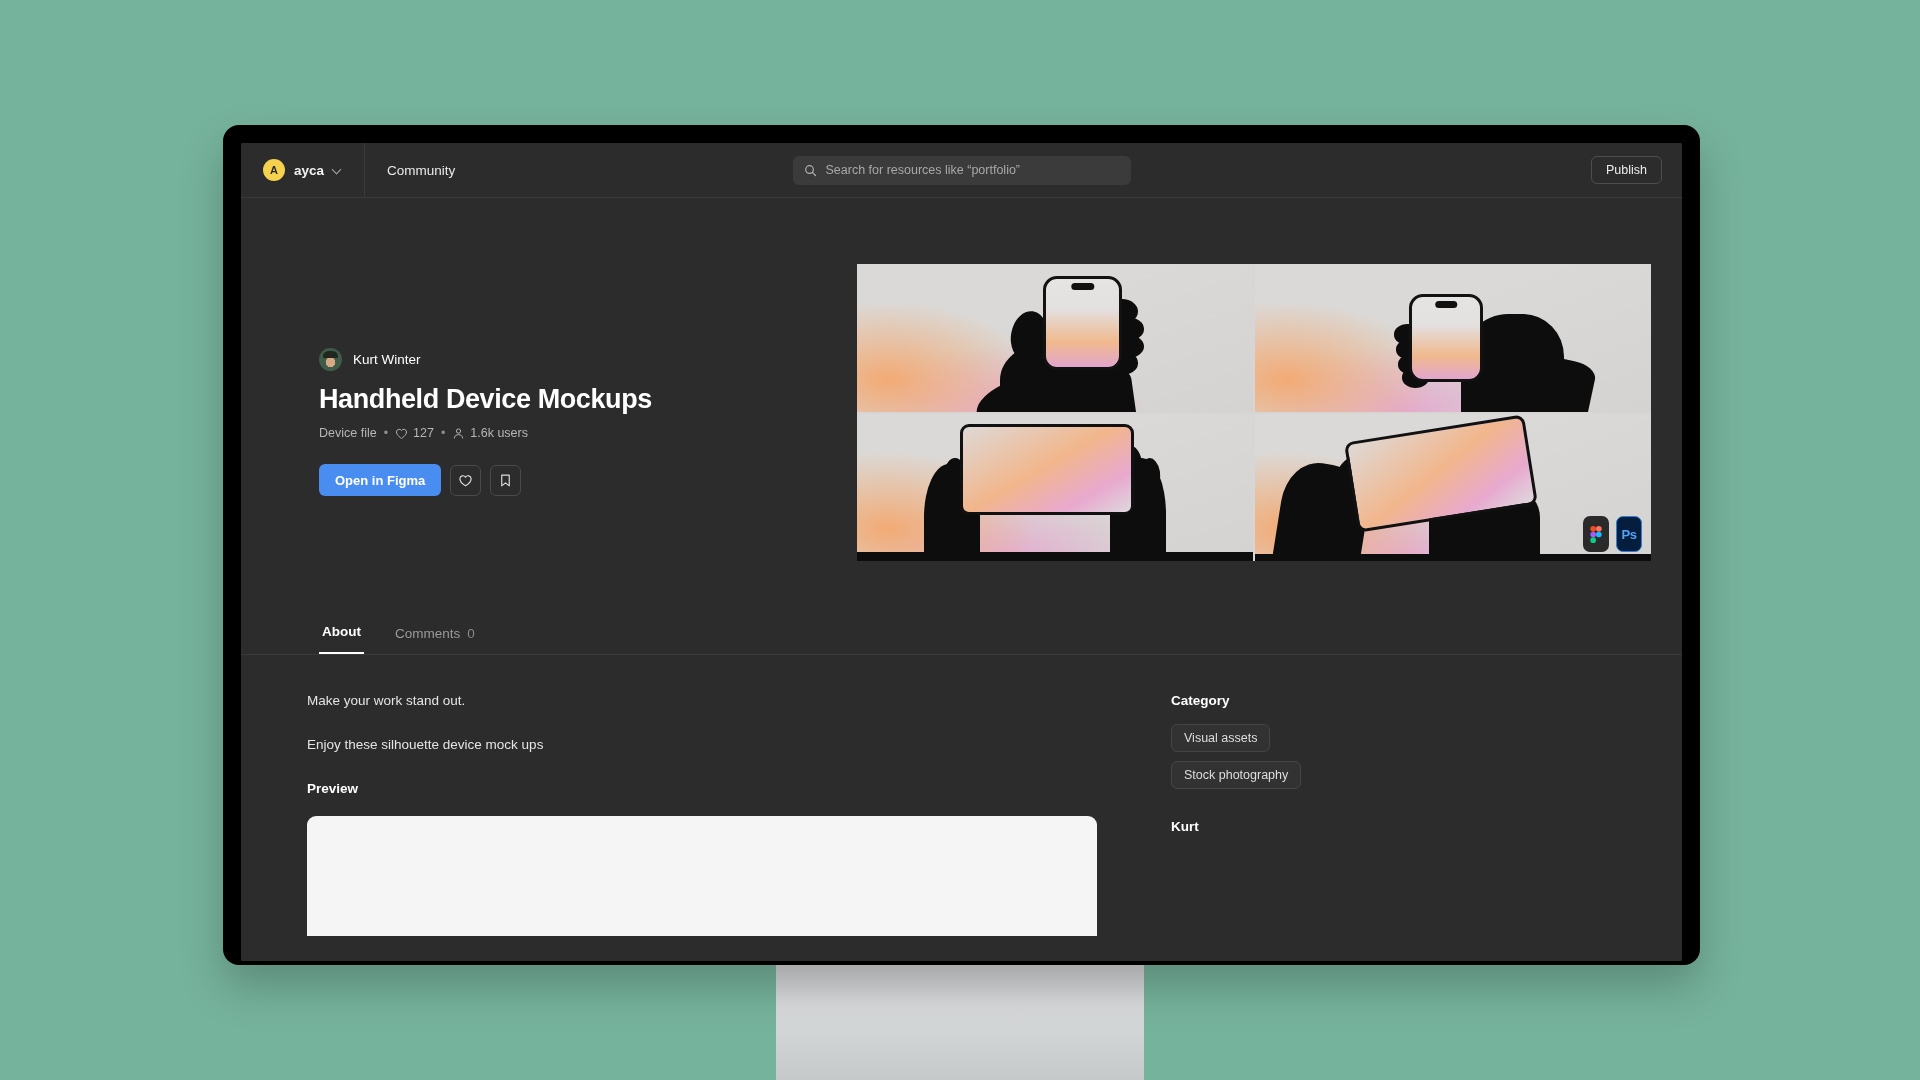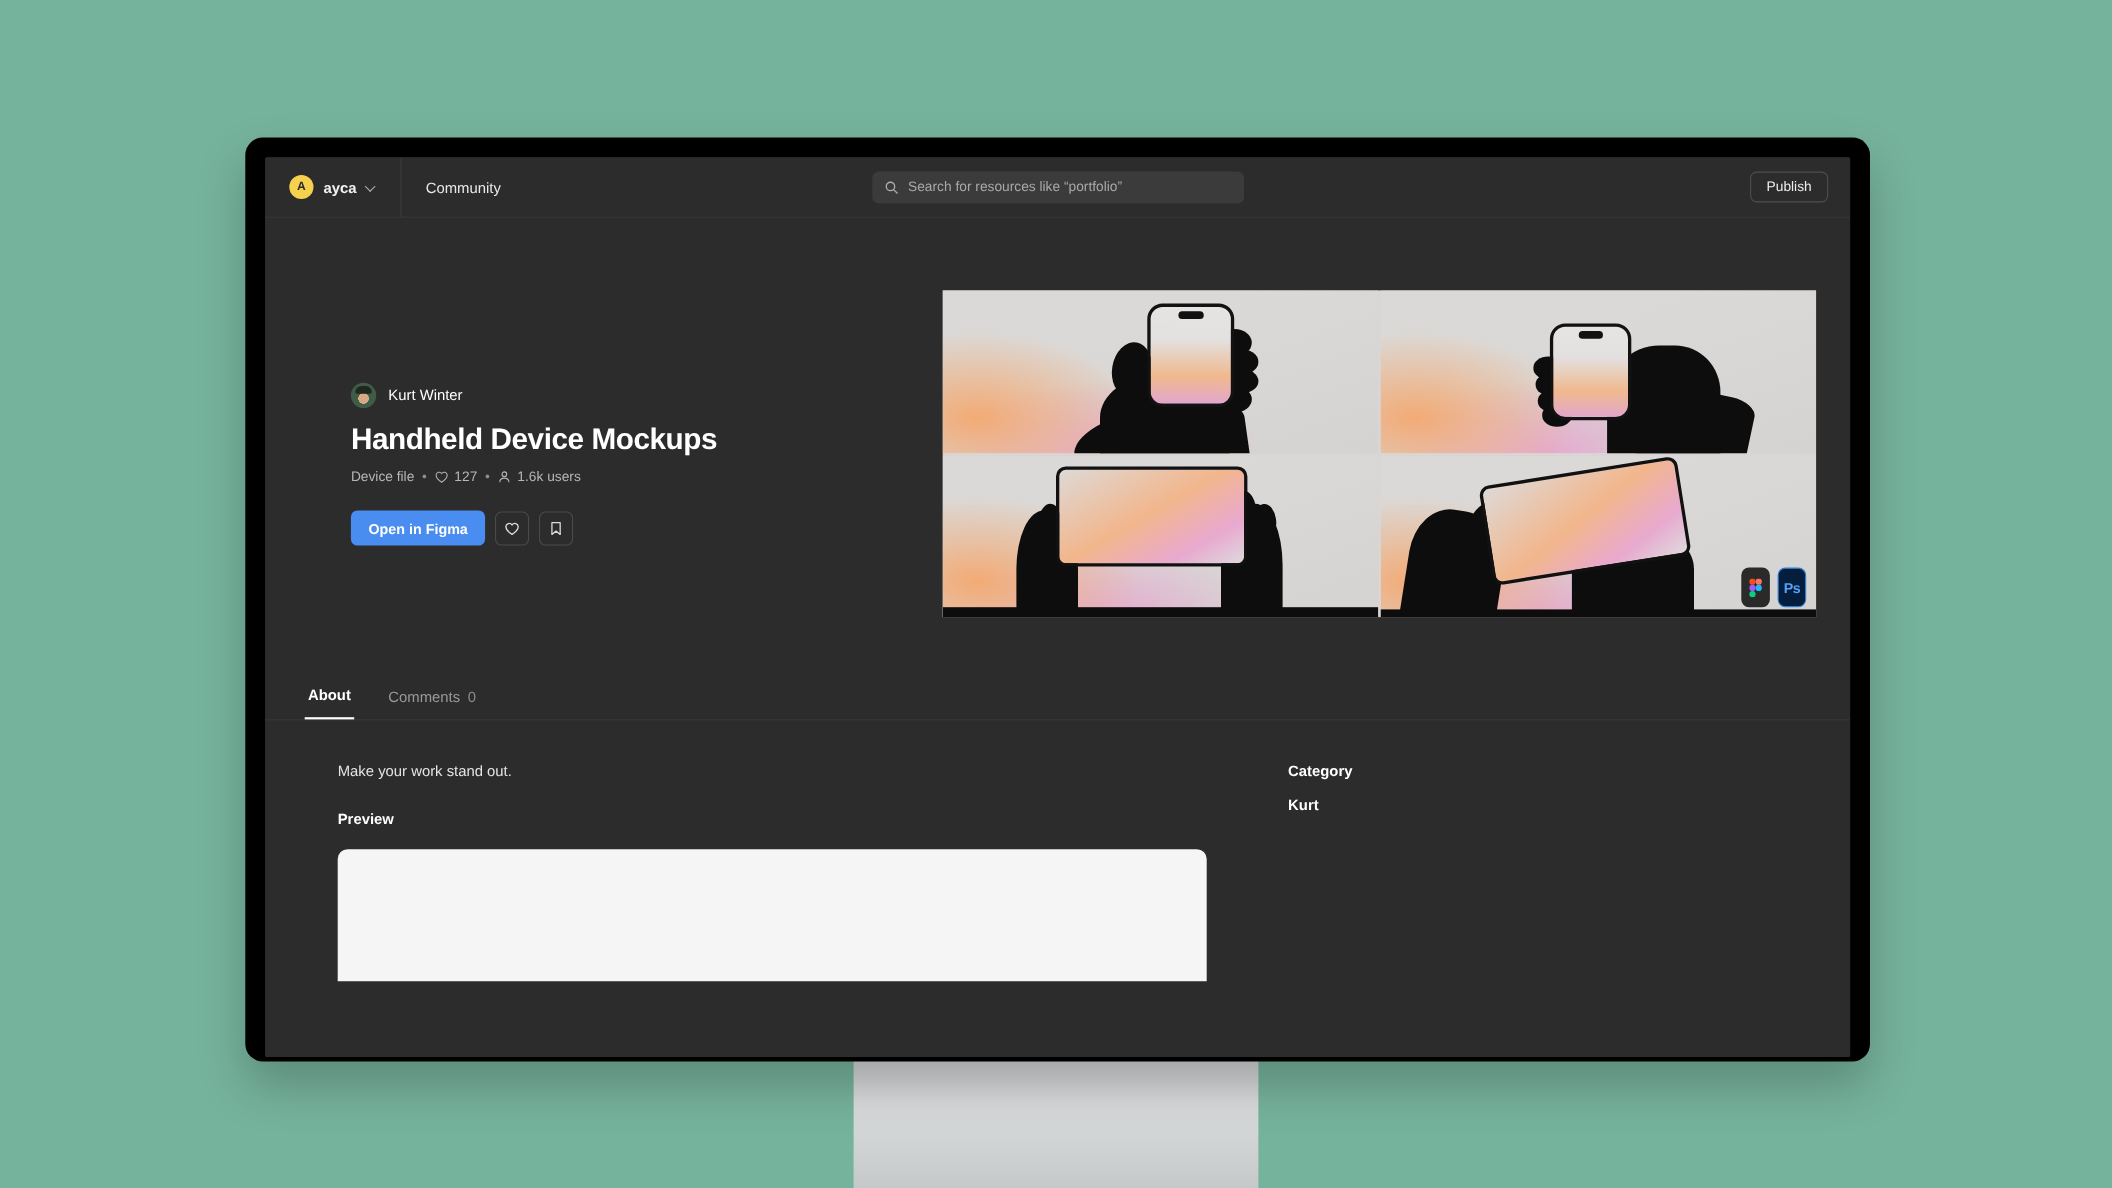--- a/index.html
+++ b/index.html
@@ -211,21 +211,21 @@
   .badge-figma { background: #2a2a2a; }
   .badge-ps { background: #061e3e; border: 1px solid #2d7fd4; }
   .ps-text { color: #53a2f5; font-size: 13px; font-weight: 700; letter-spacing: -.5px; }
 
   
   .tabs {
     height: 52px;
     background: #2c2c2c;
     border-bottom: 1px solid #3a3a3a;
     display: flex; align-items: flex-end;
-    padding-left: 36px; gap: 28px;
+    padding-left: 78px; gap: 28px;
   }
   .tab {
     font-size: 13.5px; color: #9a9a9a;
     padding: 0 3px 13px 3px;
     cursor: pointer; background: none; border: none; font-family: inherit;
     display: flex; gap: 7px; align-items: center;
   }
   .tab.active { color: #ffffff; font-weight: 700; border-bottom: 2px solid #ffffff; }
   .tab-count { color: #8a8a8a; }
 
@@ -405,25 +405,30 @@
         <button class="tab">
           <span>Comments</span>
           <span class="tab-count">0</span>
         </button>
       </div>
 
       <div class="content">
 
         <div class="content-main">
           <p class="para">Make your work stand out.</p>
+          <p class="para">Enjoy these silhouette device mock ups</p>
           <div class="section-h">Preview</div>
           <div class="preview-sheet"></div>
         </div>
 
         <div class="content-side">
           <div class="side-h">Category</div>
+          <div class="chips">
+            <span class="chip">Visual assets</span>
+            <span class="chip">Stock photography</span>
+          </div>
           <div class="side-h">Kurt</div>
         </div>
       </div>
 
     </div>
   </div>
 </div>
 
 </body></html>

